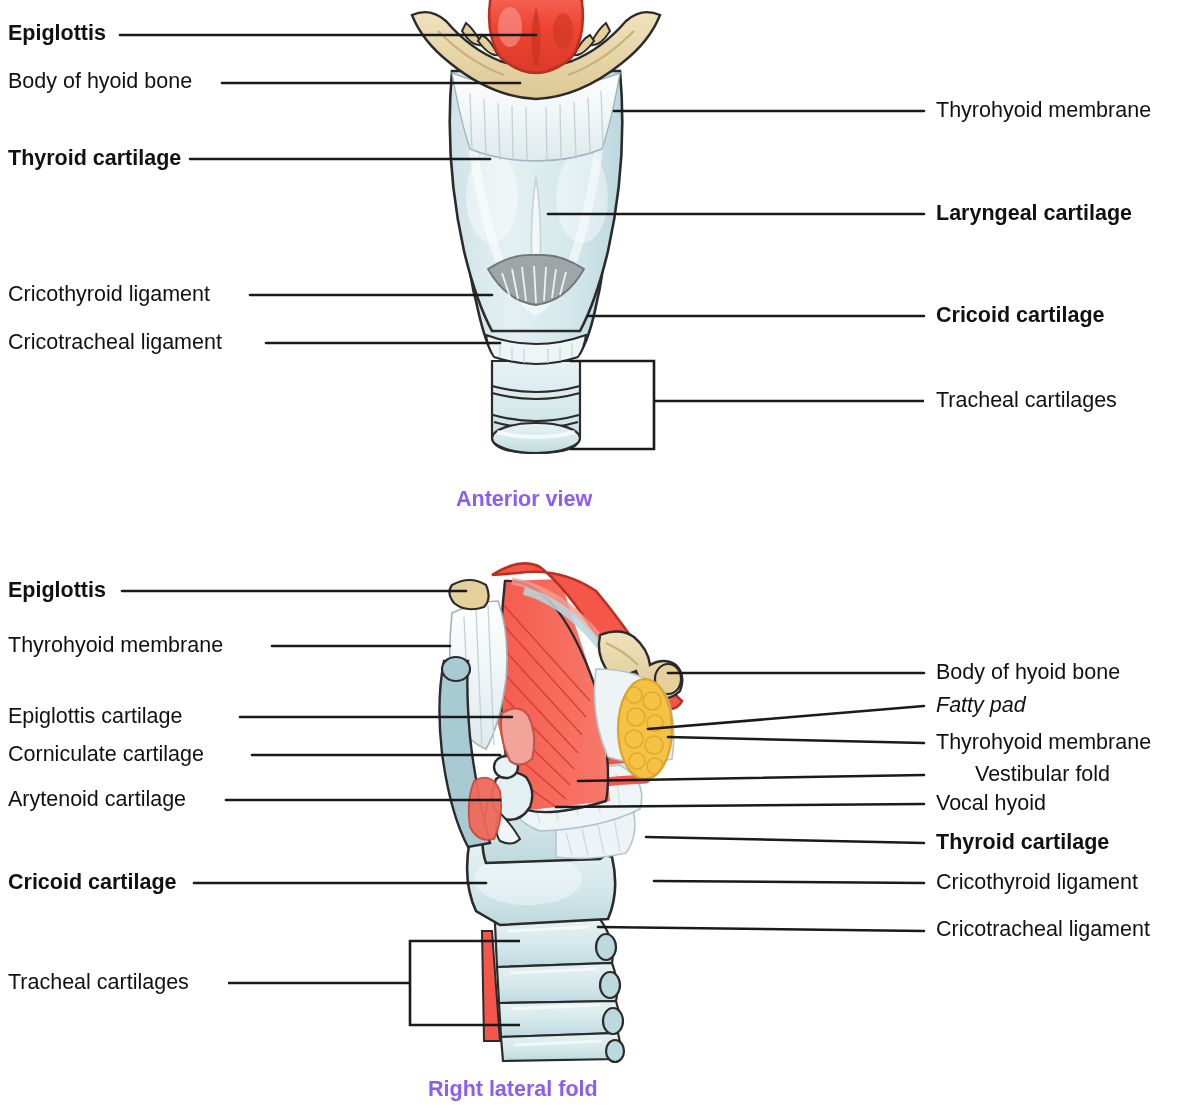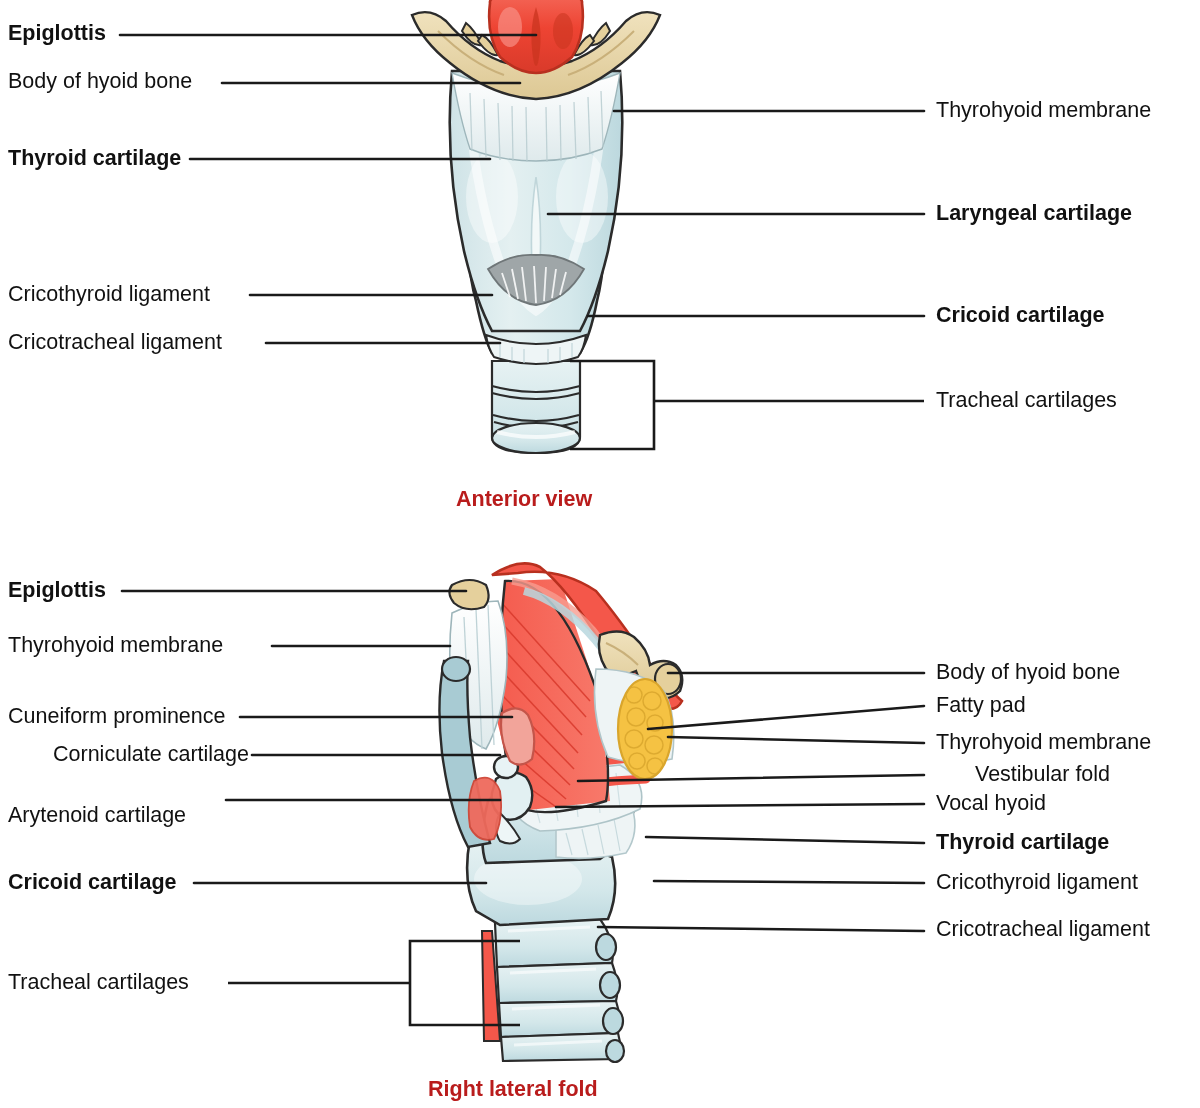--- a/index.html
+++ b/index.html
@@ -4,21 +4,21 @@
 <style>
   html,body{margin:0;padding:0;background:#ffffff;}
   body{width:1200px;height:1108px;position:relative;overflow:hidden;
        font-family:"Liberation Sans", sans-serif;color:#111111;}
   .stage{position:absolute;left:0;top:1px;width:1056px;height:1108px;}
   svg.art{position:absolute;left:0;top:0;width:1200px;height:1108px;overflow:visible;}
   .lbl{position:absolute;font-size:21.5px;line-height:1;color:#111;white-space:nowrap;}
   .lbl.b{font-weight:bold;}
   .lbl.r{text-align:left;}
   .lbl.l{text-align:right;}
-  .cap{position:absolute;font-size:21.5px;font-weight:bold;white-space:nowrap;color:#b91c1c;}
+  .cap{position:absolute;font-size:21.5px;font-weight:bold;white-space:nowrap;color:#8b5cf6;}
 </style>
 </head>
 <body>
 
 <div class="stage">
 
 <svg class="art" viewBox="0 0 1200 1108">
   <defs>
     <linearGradient id="cartGrad" x1="0" y1="0" x2="1" y2="0">
       <stop offset="0%" stop-color="#cfe3e7"></stop>
@@ -285,28 +285,28 @@
 
 <div class="lbl r" style="left:936px;top:99px;">Thyrohyoid membrane</div>
 <div class="lbl b r" style="left:936px;top:202px;">Laryngeal cartilage</div>
 <div class="lbl b r" style="left:936px;top:304px;">Cricoid cartilage</div>
 <div class="lbl r" style="left:936px;top:389px;">Tracheal cartilages</div>
 
 <div class="cap" style="left:456px;top:486px;">Anterior view</div>
 
 <div class="lbl b l" style="left:8px;top:579px;">Epiglottis</div>
 <div class="lbl l" style="left:8px;top:634px;">Thyrohyoid membrane</div>
-<div class="lbl l" style="left:8px;top:705px;">Cuneiform prominence</div>
-<div class="lbl l" style="left:8px;top:743px;margin-left:45px;">Corniculate cartilage</div>
-<div class="lbl l" style="left:8px;top:788px;margin-top:16px;">Arytenoid cartilage</div>
+<div class="lbl l" style="left:8px;top:705px;">Epiglottis cartilage</div>
+<div class="lbl l" style="left:8px;top:743px;">Corniculate cartilage</div>
+<div class="lbl l" style="left:8px;top:788px;">Arytenoid cartilage</div>
 <div class="lbl b l" style="left:8px;top:871px;">Cricoid cartilage</div>
 <div class="lbl l" style="left:8px;top:971px;">Tracheal cartilages</div>
 
 <div class="lbl r" style="left:936px;top:661px;">Body of hyoid bone</div>
-<div class="lbl r" style="left:936px;top:694px;">Fatty pad</div>
+<div class="lbl r" style="left:936px;top:694px;font-style:italic;">Fatty pad</div>
 <div class="lbl r" style="left:936px;top:731px;">Thyrohyoid membrane</div>
 <div class="lbl r" style="left:936px;top:763px;margin-left:39px;">Vestibular fold</div>
 <div class="lbl r" style="left:936px;top:792px;">Vocal hyoid</div>
 <div class="lbl b r" style="left:936px;top:831px;">Thyroid cartilage</div>
 <div class="lbl r" style="left:936px;top:871px;">Cricothyroid ligament</div>
 <div class="lbl r" style="left:936px;top:918px;">Cricotracheal ligament</div>
 
 <div class="cap" style="left:428px;top:1076px;">Right lateral fold</div>
 
 </div>

